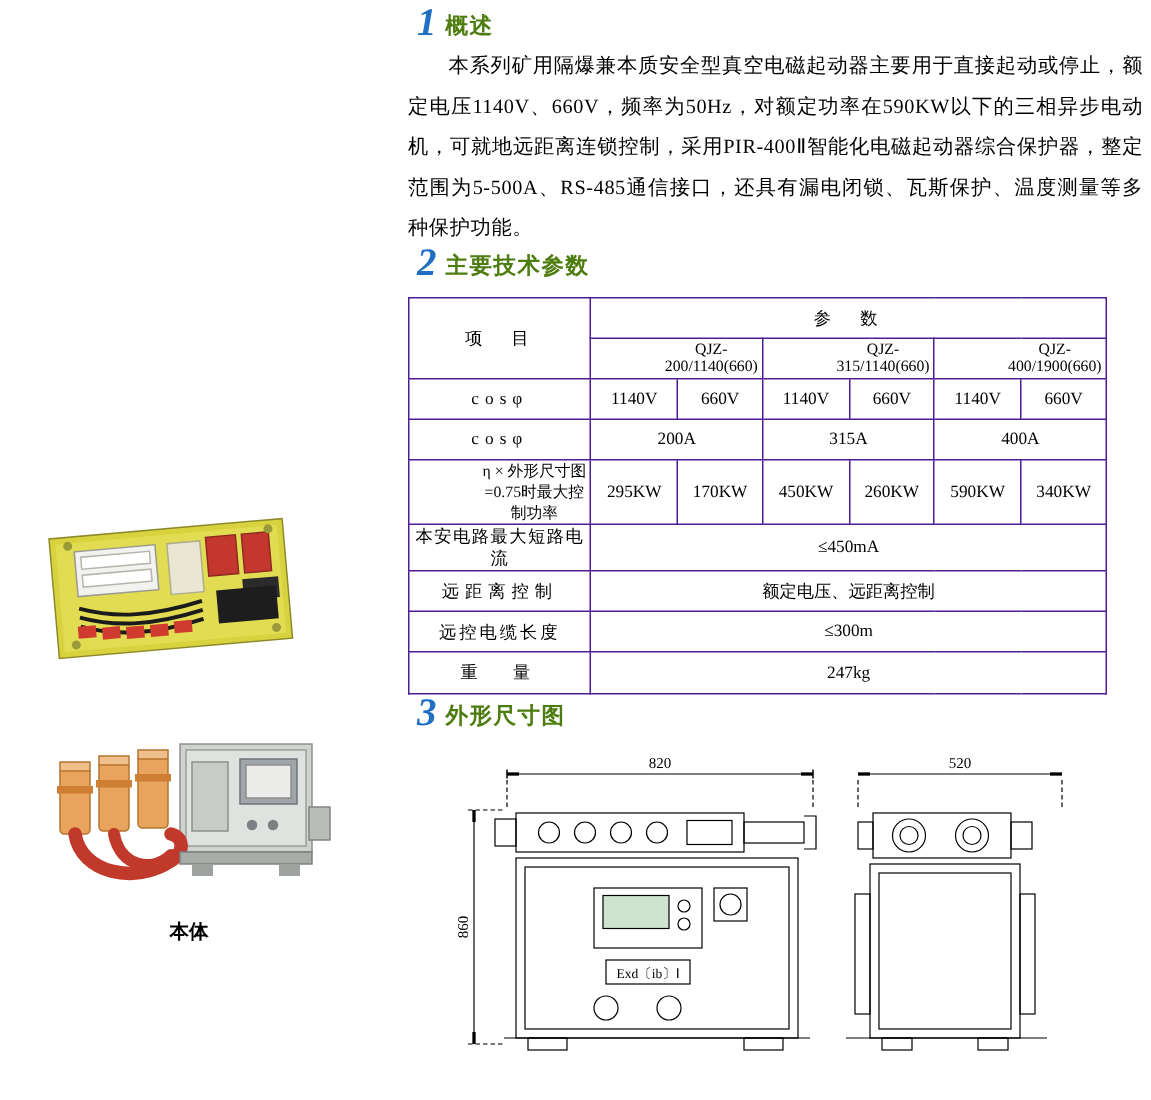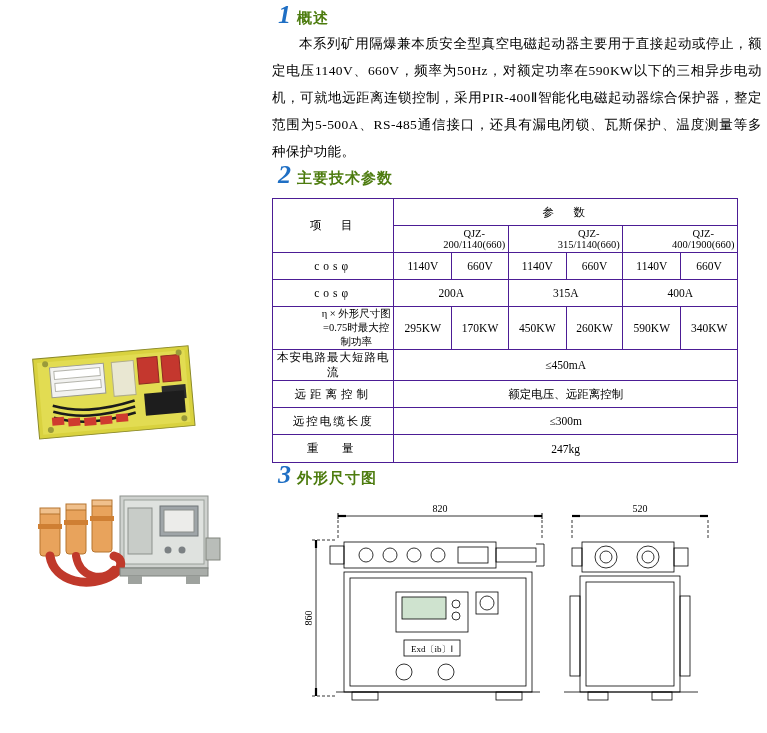--- a/index.html
+++ b/index.html
@@ -212,20 +212,21 @@
       </g>
 
       <path d="M22 78 C26 104, 62 112, 86 96 C96 89, 94 80, 86 78" fill="none" stroke="#c0392b" stroke-width="9" stroke-linecap="round"></path>
       <path d="M48 78 C52 100, 74 104, 86 92" fill="none" stroke="#c0392b" stroke-width="8" stroke-linecap="round"></path>
 
       <rect x="92" y="90" width="88" height="8" fill="#a9ada9" stroke="#7d817d"></rect>
       <rect x="100" y="98" width="14" height="8" fill="#9ea29e"></rect>
       <rect x="158" y="98" width="14" height="8" fill="#9ea29e"></rect>
     </svg>
   </div>
+  <div class="body-caption">本体</div>
 
   <div class="drawing">
     <svg width="430" height="225" viewBox="0 0 430 225" font-family="Liberation Serif, serif">
       <g stroke="#000" fill="none" stroke-width="0.8">
 
         <line x1="38" y1="16" x2="242" y2="16"></line>
         <path d="M38 13 L38 19 M242 13 L242 19" stroke-width="1"></path>
         <line x1="38" y1="16" x2="46" y2="16" stroke-width="2.2"></line>
         <line x1="234" y1="16" x2="242" y2="16" stroke-width="2.2"></line>
         <line x1="38" y1="20" x2="38" y2="40" stroke-dasharray="3,2"></line>

